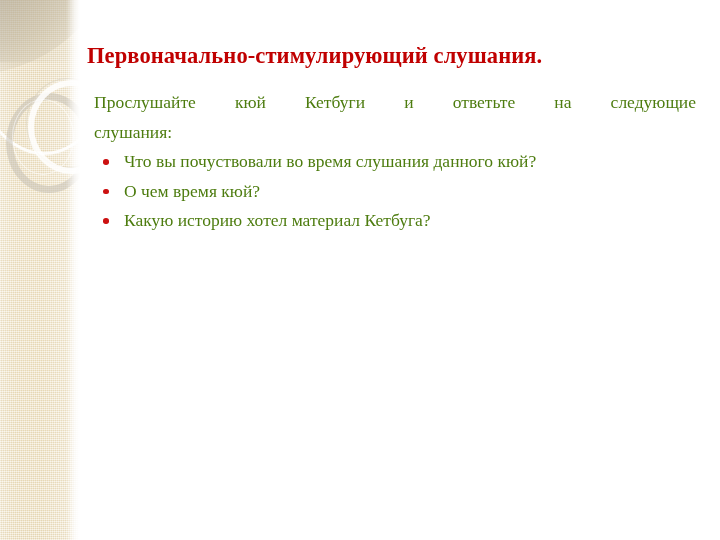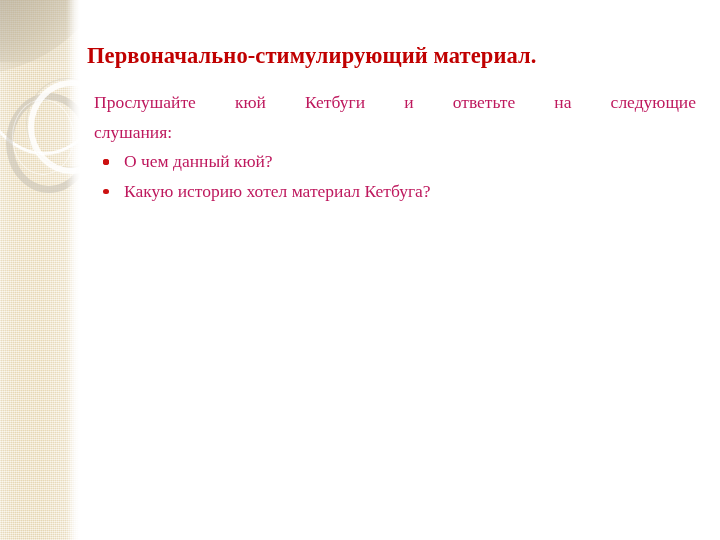--- a/index.html
+++ b/index.html
@@ -223,36 +223,37 @@
     <div class="arc-big"></div>
     <div class="ring-grey"></div>
     <div class="ring-grey-inner"></div>
     <div class="ring-white-edge"></div>
     <div class="ring-white"></div>
     <div class="band-fade"></div>
   </div>
 
   <div id="content">
 
-    <h1 id="slide-title" style="color: rgb(192, 0, 0);">Первоначально-стимулирующий материал.</h1>
-
-    <div id="body-block" style="color: #be185d;">
+    <h1 id="slide-title" style="color: rgb(192, 0, 0);">Первоначально-стимулирующий слушания.</h1>
+
+    <div id="body-block" style="color: #4d7c0f;">
 
       <p id="intro-paragraph">
         <span style="display: block; text-align: justify; text-align-last: justify;">Прослушайте кюй Кетбуги и ответьте на следующие</span>
         <span class="last-line">слушания:</span>
       </p>
 
       <ul id="question-list">
         <li>
           <span class="bullet-dot" style="background: rgb(204, 17, 17);"></span>
+          <span>Что вы почуствовали во время слушания данного кюй?</span>
         </li>
         <li>
           <span class="bullet-dot" style="background: rgb(204, 17, 17);"></span>
-          <span>О чем данный кюй?</span>
+          <span>О чем время кюй?</span>
         </li>
         <li>
           <span class="bullet-dot" style="background: rgb(204, 17, 17);"></span>
           <span>Какую историю хотел материал Кетбуга?</span>
         </li>
       </ul>
 
     </div>
   </div>
 </div>

